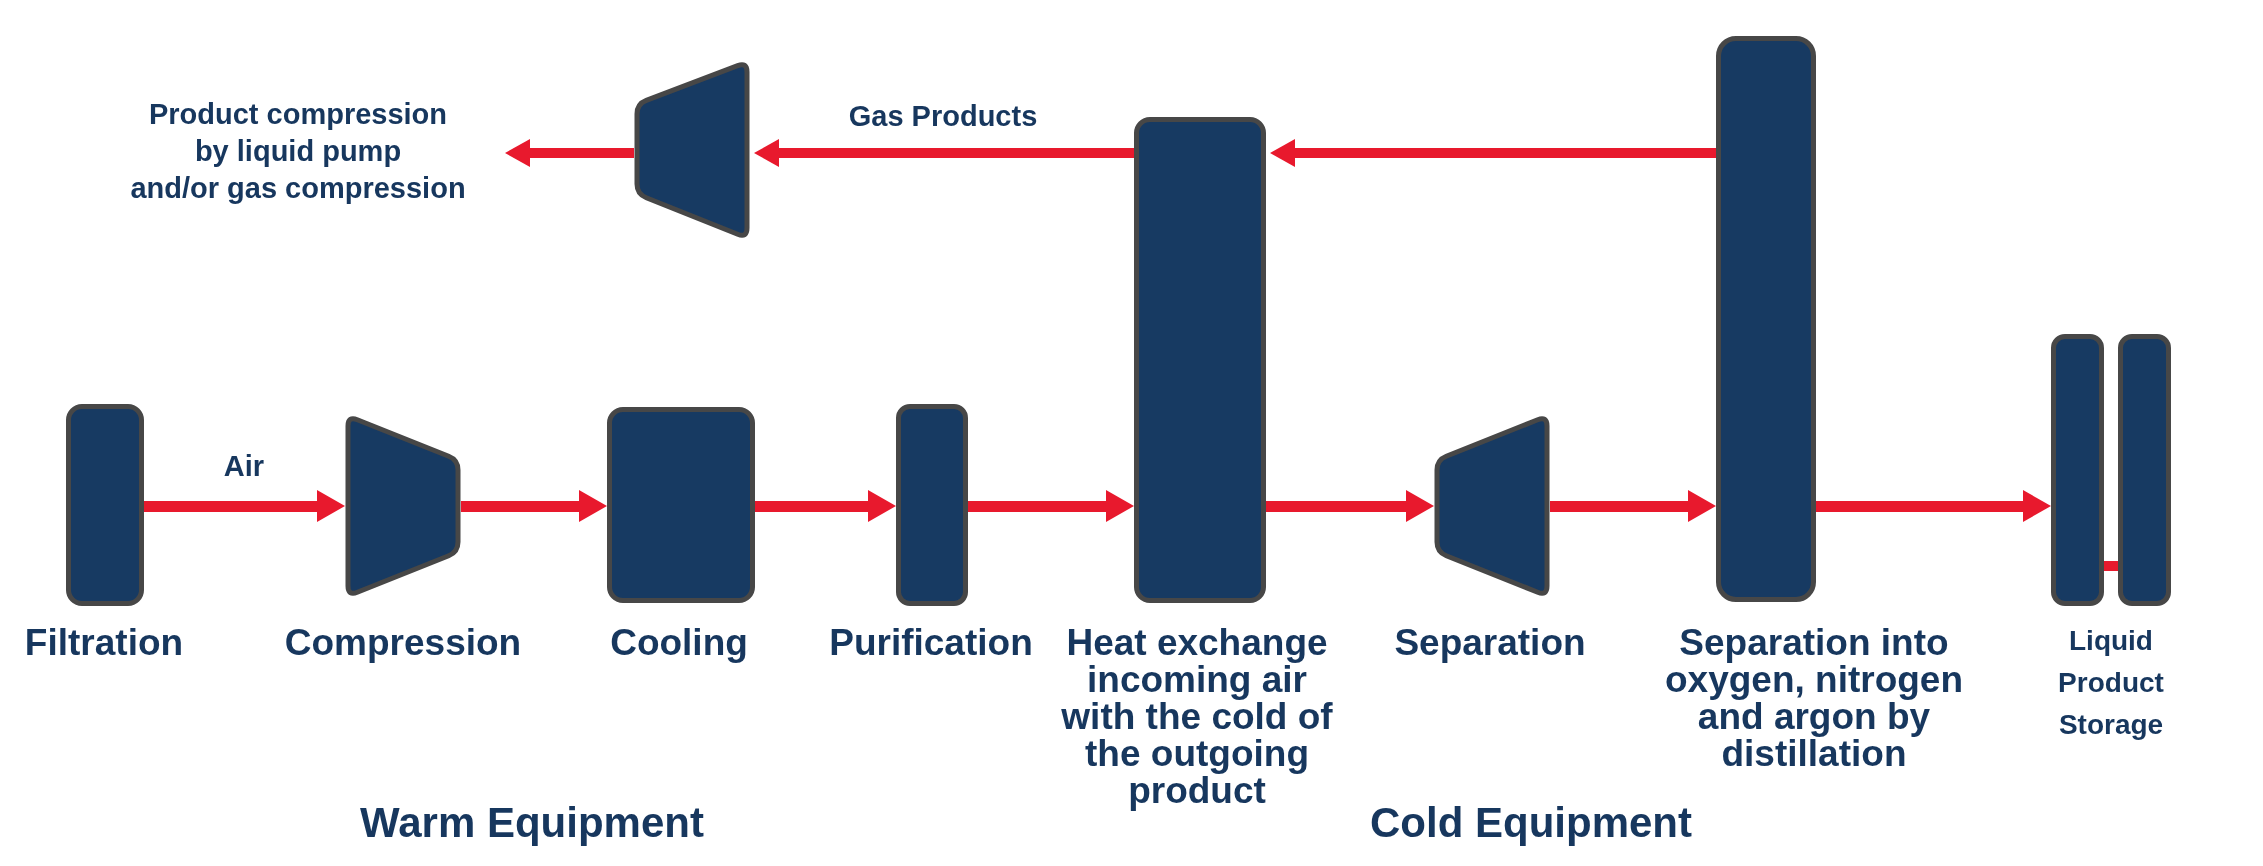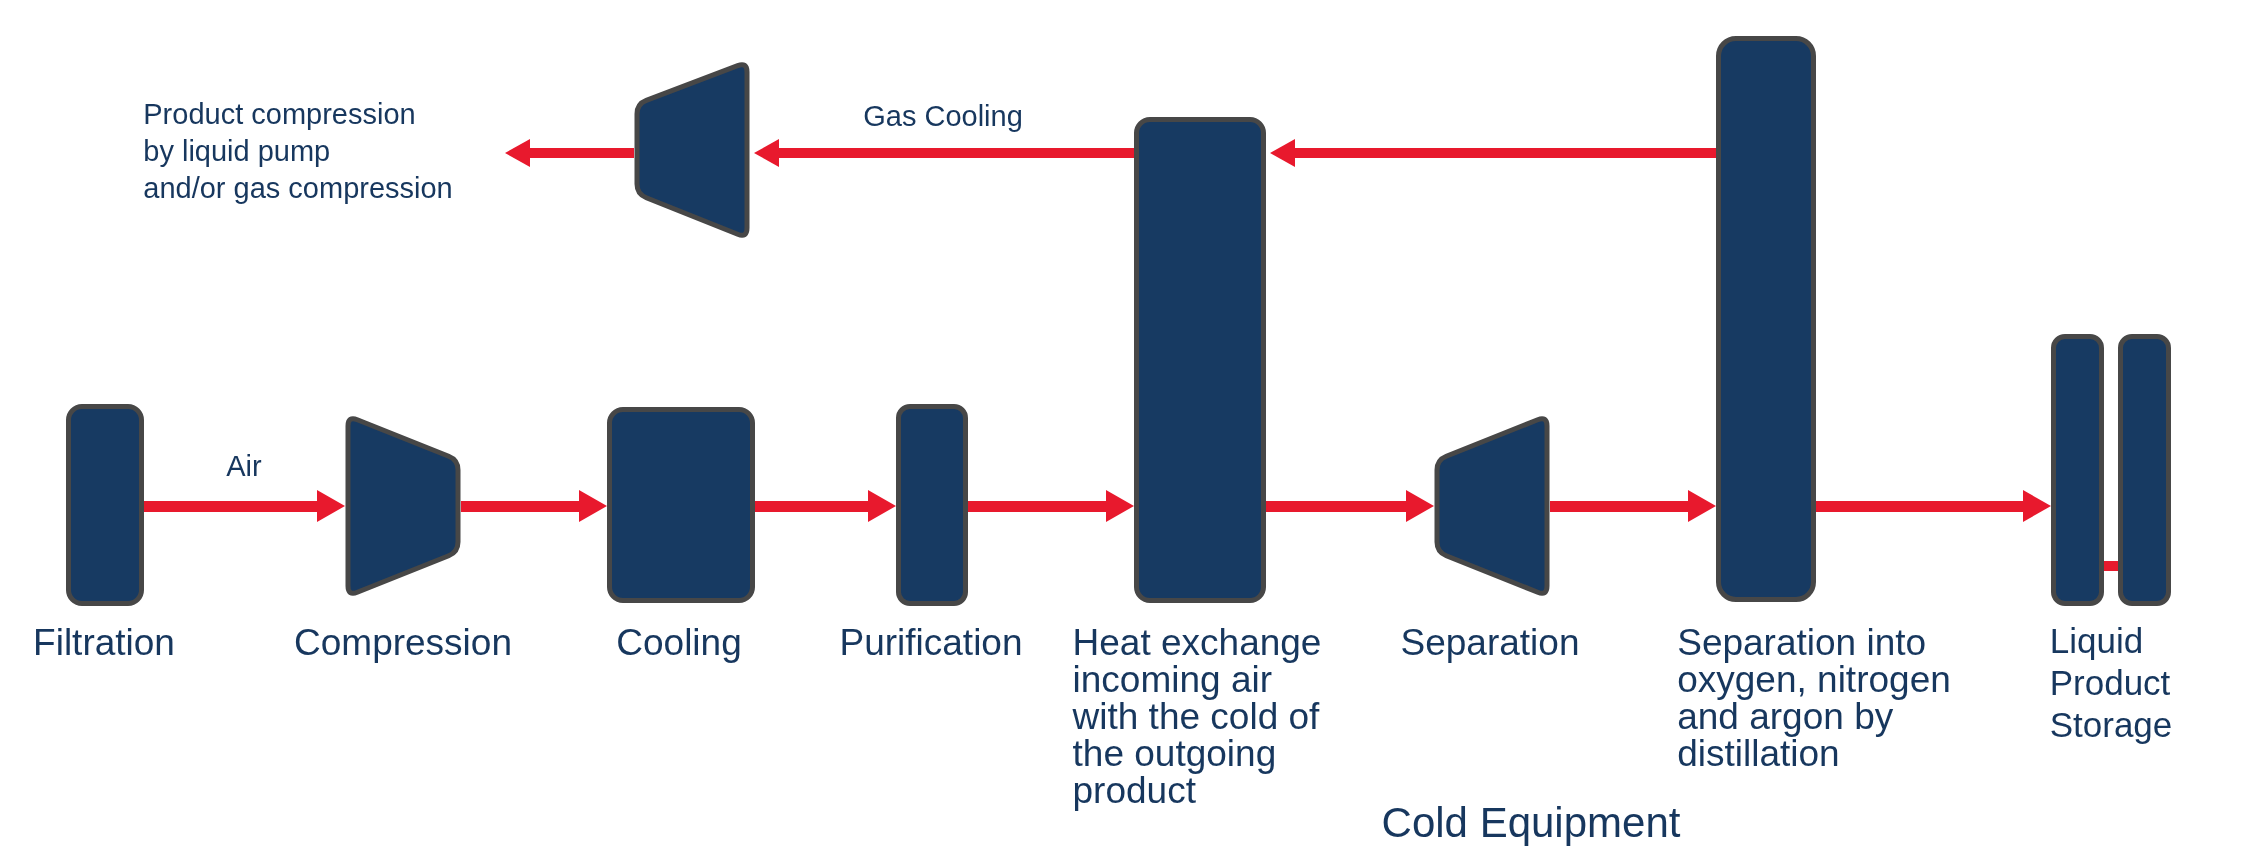--- a/index.html
+++ b/index.html
@@ -34,27 +34,28 @@
   .arrow { position: absolute; }
   .shaft { position: absolute; background: var(--arrow); }
   .head { position: absolute; width: 0; height: 0; border-style: solid; border-color: transparent; }
   .head.right { border-top-width: 16px; border-bottom-width: 16px; border-right-width: 0;
                 border-left: 28px solid var(--arrow); }
   .head.left  { border-top-width: 14px; border-bottom-width: 14px; border-left-width: 0;
                 border-right: 25px solid var(--arrow); }
   .lbl {
     position: absolute;
     transform: translateX(-50%);
+    text-align: center;
     color: var(--text);
-    font-weight: normal;
+    font-weight: bold;
     white-space: pre-line;
   }
   .eq-lbl   { font-size: 37px; line-height: 37px; }
   .flow-lbl { font-size: 29px; line-height: 37px; }
-  .storage-lbl { font-size: 35px; line-height: 42px; }
+  .storage-lbl { font-size: 28px; line-height: 42px; }
   .section-lbl { font-size: 42px; line-height: 46px; }
   .connector { position: absolute; background: var(--arrow); }
 </style>
 </head>
 <body>
 
 <div class="canvas">
 
   <div class="vessel" style="left:66px; top:404px; width:78px; height:202px; border-radius:16px;"></div>
 
@@ -118,21 +119,21 @@
   <div class="arrow">
     <div class="head left" style="left:754px; top:139px;"></div>
     <div class="shaft" style="left:777px; top:148px; width:357px; height:10px;"></div>
   </div>
   <div class="arrow">
     <div class="head left" style="left:505px; top:139px;"></div>
     <div class="shaft" style="left:528px; top:148px; width:106px; height:10px;"></div>
   </div>
 
   <div class="lbl flow-lbl" style="left:244px; top:448px;">Air</div>
-  <div class="lbl flow-lbl" style="left:943px; top:98px;">Gas Cooling</div>
+  <div class="lbl flow-lbl" style="left:943px; top:98px;">Gas Products</div>
   <div class="lbl flow-lbl" style="left:298px; top:96px;">Product compression
 by liquid pump
 and/or gas compression</div>
 
   <div class="lbl eq-lbl" style="left:104px; top:624px;">Filtration</div>
   <div class="lbl eq-lbl" style="left:403px; top:624px;">Compression</div>
   <div class="lbl eq-lbl" style="left:679px; top:624px;">Cooling</div>
   <div class="lbl eq-lbl" style="left:931px; top:624px;">Purification</div>
   <div class="lbl eq-lbl" style="left:1197px; top:624px;">Heat exchange
 incoming air
@@ -141,15 +142,16 @@
 product</div>
   <div class="lbl eq-lbl" style="left:1490px; top:624px;">Separation</div>
   <div class="lbl eq-lbl" style="left:1814px; top:624px;">Separation into
 oxygen, nitrogen
 and argon by
 distillation</div>
   <div class="lbl storage-lbl" style="left:2111px; top:620px;">Liquid
 Product
 Storage</div>
 
+  <div class="lbl section-lbl" style="left:532px; top:800px;">Warm Equipment</div>
   <div class="lbl section-lbl" style="left:1531px; top:800px;">Cold Equipment</div>
 
 </div>
 
 </body></html>

